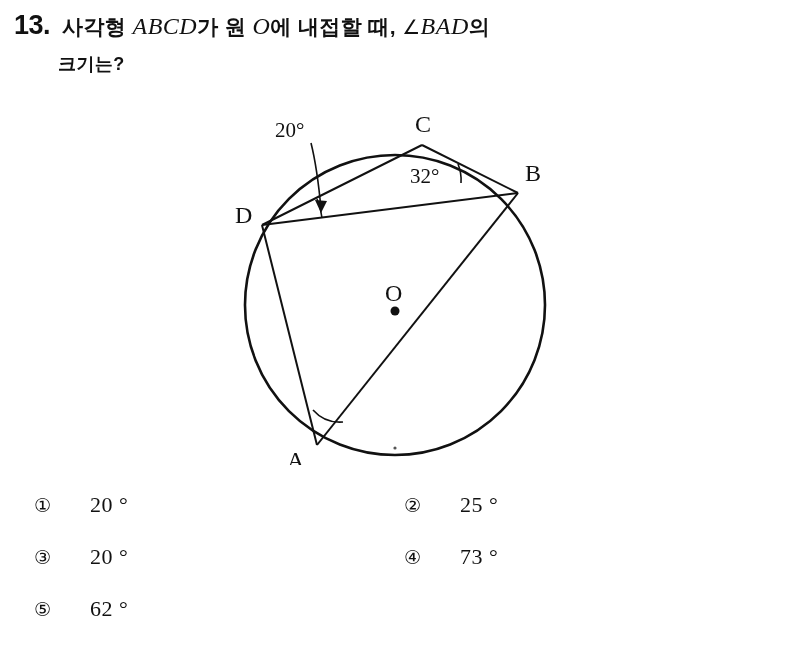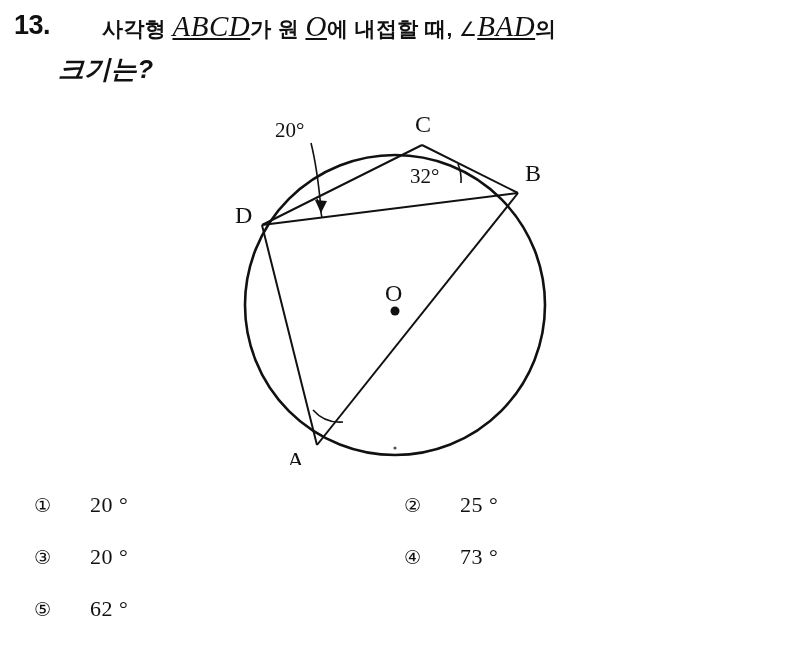--- a/index.html
+++ b/index.html
@@ -22,21 +22,20 @@
   }
 
   
   .question-head {
     position: absolute;
     left: 14px;
     top: 8px;
     width: 770px;
     display: flex;
     align-items: flex-start;
-    gap: 40px;
   }
   .q-number {
     font-family: "Liberation Sans", sans-serif;
     font-weight: bold;
     font-size: 27px;
     line-height: 34px;
     letter-spacing: -0.5px;
     margin-right: 12px;
     white-space: nowrap;
   }
@@ -44,38 +43,36 @@
     font-family: "Liberation Sans", sans-serif;
     font-weight: bold;
     font-size: 21px;
     line-height: 36px;
     letter-spacing: 0.4px;
   }
   .q-text .math {
     font-family: "Liberation Serif", serif;
     font-style: italic;
     font-weight: normal;
-    font-size: 29px;
+    font-size: 24px;
     letter-spacing: 0.5px;
-    text-decoration: underline;
   }
   .q-text .sym {
     font-family: "Liberation Serif", serif;
     font-weight: normal;
     font-size: 20px;
   }
   .q-line2 {
     position: absolute;
     left: 58px;
     top: 52px;
     font-family: "Liberation Sans", sans-serif;
     font-weight: bold;
-    font-size: 26px;
+    font-size: 18px;
     letter-spacing: 0.4px;
-    font-style: italic;
   }
 
   
   .figure {
     position: absolute;
     left: 225px;
     top: 105px;
     width: 360px;
     height: 360px;
   }

